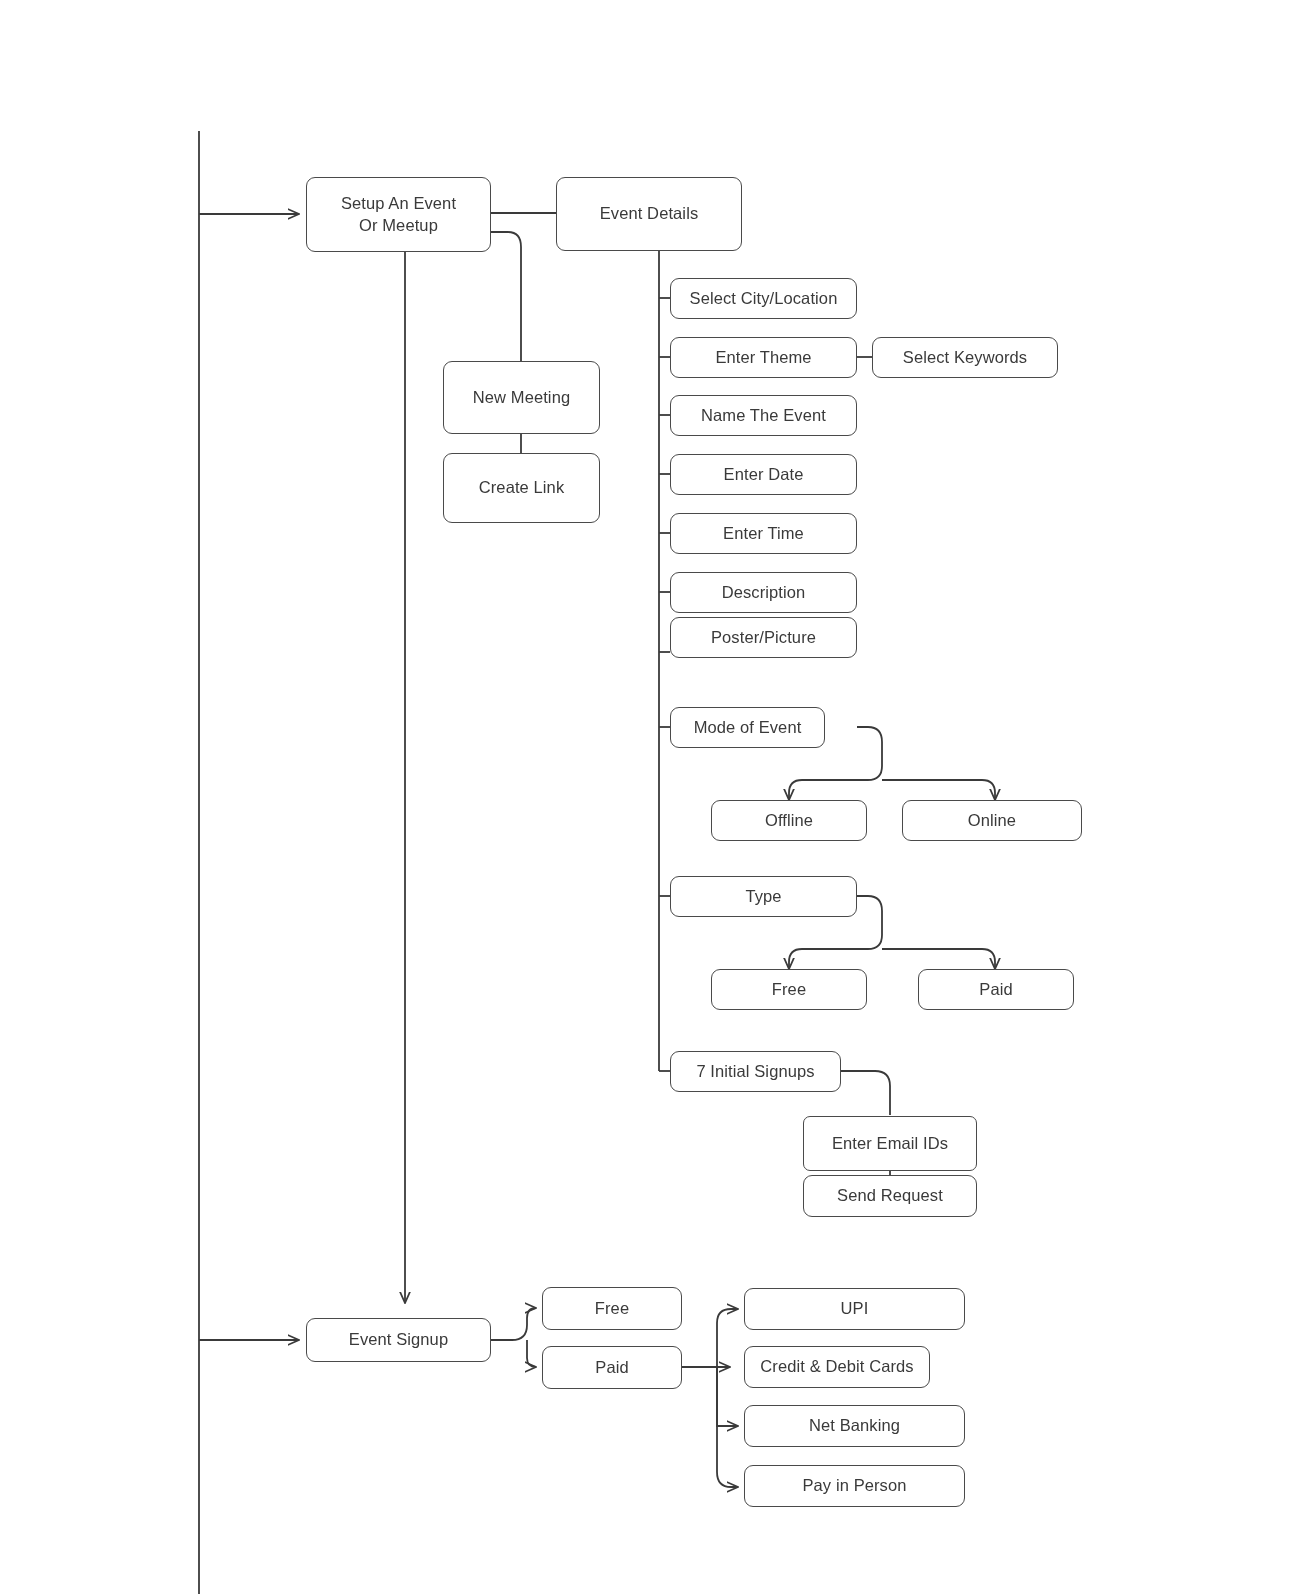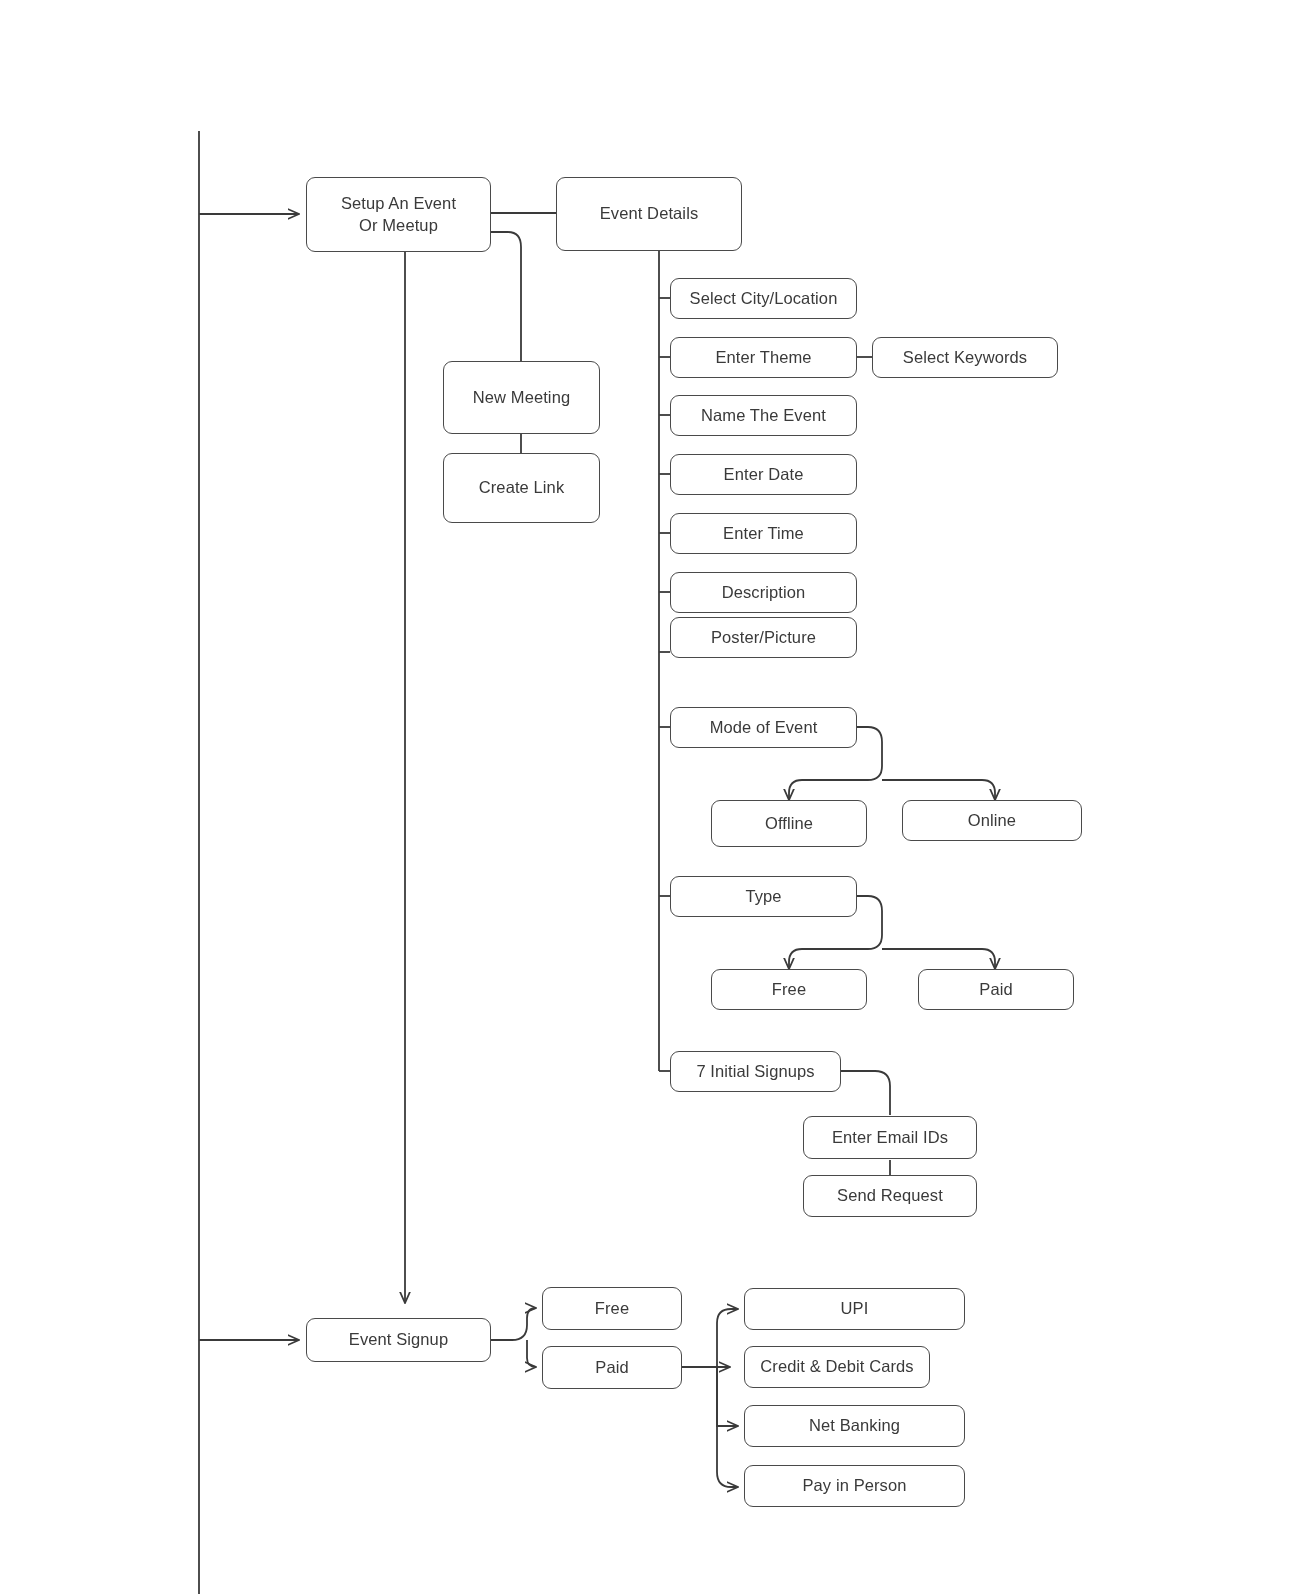--- a/index.html
+++ b/index.html
@@ -158,25 +158,25 @@
   </div>
 
   <div class="node" style="left:670px; top:572px; width:187px; height:41px;">
     <span class="lbl">Description</span>
   </div>
 
   <div class="node" style="left:670px; top:617px; width:187px; height:41px;">
     <span class="lbl">Poster/Picture</span>
   </div>
 
-  <div class="node" style="left:670px; top:707px; width:187px; height:41px;">
+  <div class="node" style="left:670px; top:707px; width:155px; height:41px;">
     <span class="lbl">Mode of Event</span>
   </div>
 
-  <div class="node" style="left:711px; top:800px; width:156px; height:47px;">
+  <div class="node" style="left:711px; top:800px; width:156px; height:41px;">
     <span class="lbl">Offline</span>
   </div>
 
   <div class="node" style="left:902px; top:800px; width:180px; height:41px;">
     <span class="lbl">Online</span>
   </div>
 
   <div class="node" style="left:670px; top:876px; width:187px; height:41px;">
     <span class="lbl">Type</span>
   </div>
@@ -186,21 +186,21 @@
   </div>
 
   <div class="node" style="left:918px; top:969px; width:156px; height:41px;">
     <span class="lbl">Paid</span>
   </div>
 
   <div class="node" style="left:670px; top:1051px; width:171px; height:41px;">
     <span class="lbl">7 Initial Signups</span>
   </div>
 
-  <div class="node" style="left:803px; top:1116px; width:174px; height:43px;">
+  <div class="node" style="left:803px; top:1116px; width:174px; height:55px;border-radius:7px;">
     <span class="lbl">Enter Email IDs</span>
   </div>
 
   <div class="node" style="left:803px; top:1175px; width:174px; height:42px;">
     <span class="lbl">Send Request</span>
   </div>
 
   <div class="node" style="left:306px; top:1318px; width:185px; height:44px;">
     <span class="lbl">Event Signup</span>
   </div>

